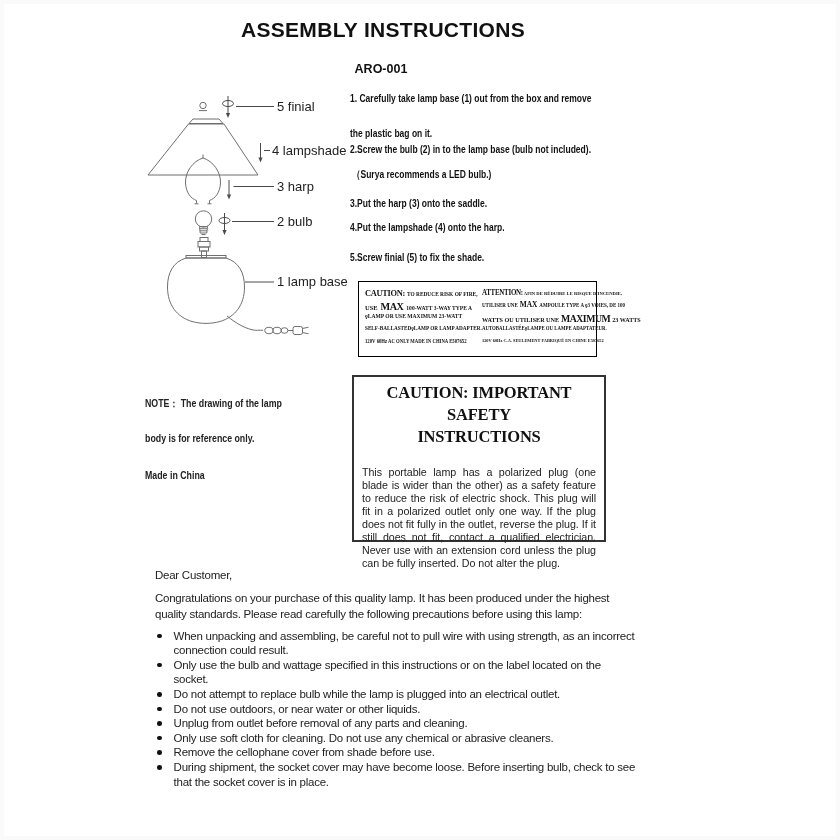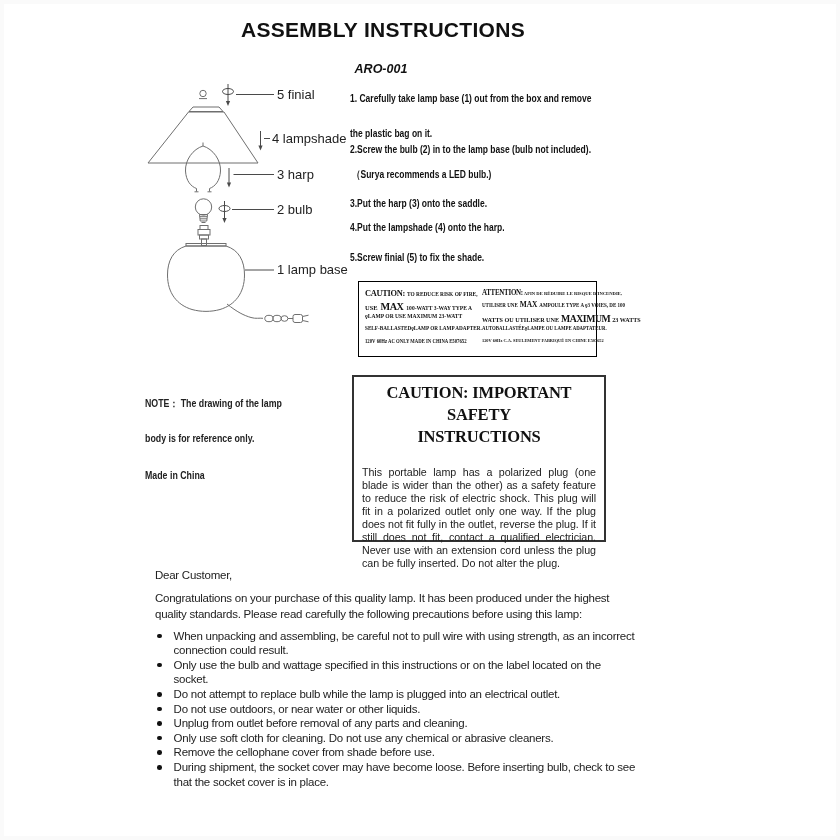--- a/index.html
+++ b/index.html
@@ -9,24 +9,24 @@
     font-family:"Liberation Sans", sans-serif; color:#1a1a1a; overflow:hidden;
     box-shadow: inset 0 0 0 4px #fafafa;
     padding-left: 28px;
   }
   .title {
     position:absolute; left:0; top:18px; width:766px; text-align:center;
     font-size:21px; font-weight:bold; letter-spacing:.3px; color:#111;
   }
   .model {
     position:absolute; left:0; top:62px; width:762px; text-align:center;
-    font-size:12.5px; font-weight:bold; color:#111;font-style:italic;
-  }
-  
-  .diagram { position:absolute; left:140px; top:78px; width:210px; height:252px; }
+    font-size:12.5px; font-weight:bold; color:#111;
+  }
+  
+  .diagram { position:absolute; left:140px; top:90px; width:210px; height:252px; }
   .diagram svg { position:absolute; left:0; top:0; }
   .dlabel { position:absolute; font-size:13px; color:#222; white-space:nowrap; }
   
   .step {
     position:absolute; left:350px; font-size:10.5px; font-weight:bold; color:#111;
     white-space:nowrap; transform:scaleX(0.81); transform-origin:0 0;
   }
   
   .rating-label {
     position:absolute; left:358px; top:281px; width:239px; height:76px;

